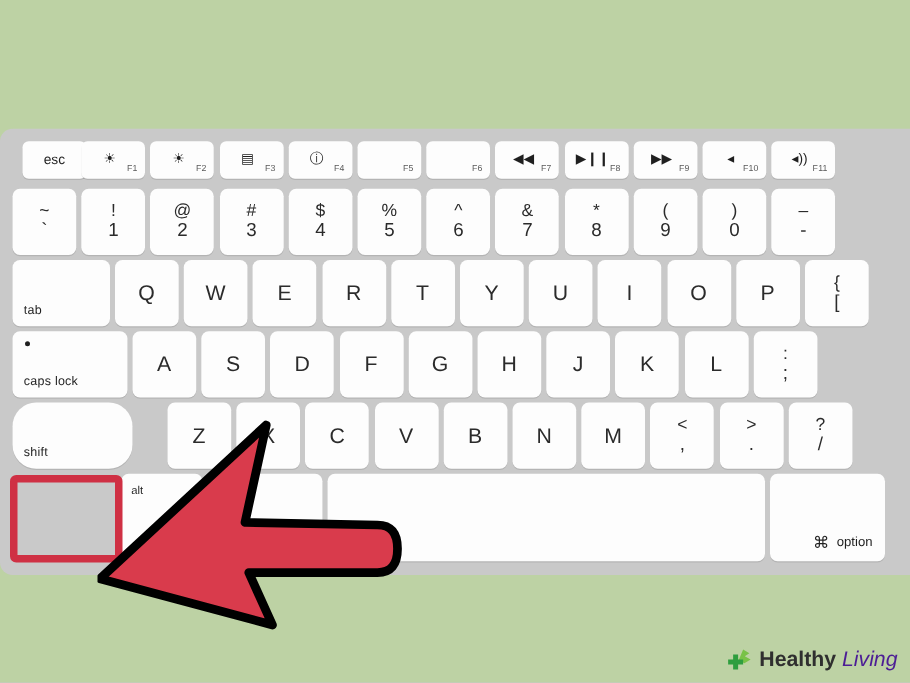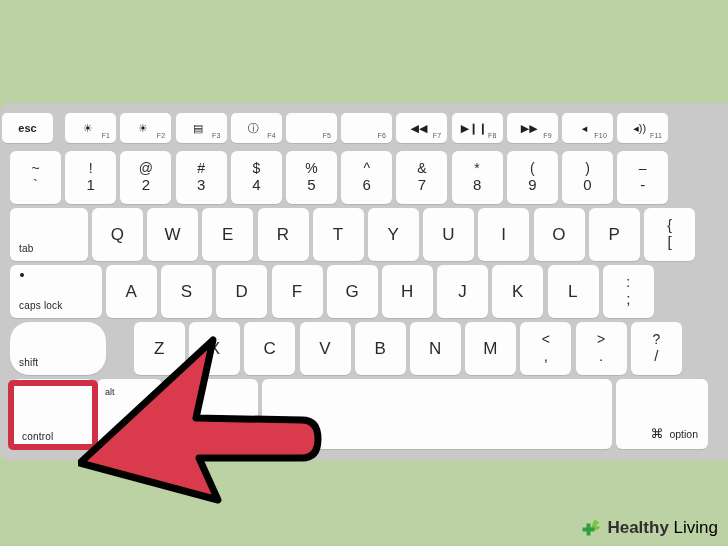--- a/index.html
+++ b/index.html
@@ -112,30 +112,30 @@
     position:absolute;
     right:10px; bottom:8px;
     display:flex;align-items:center;gap:5px;
     z-index:50;
   }
   #watermark .wm-text{
     font-size:17px;color:#3a3a3a;letter-spacing:0;
     white-space:nowrap;
   }
   #watermark .wm-text b{color:#2f2f2f;font-weight:bold;}
-  #watermark .wm-text span.light{color:#000000;font-weight:normal;}
+  #watermark .wm-text span.light{color:#4c1d95;font-weight:normal;font-style:italic;}
 </style>
 </head>
 <body>
 
 <div id="stage">
 
   <div id="keyboard">
     <div class="kbd-inner" id="kbd-inner">
-        <div class="key fn" style="left: 2px; top: 10px; width: 51px; height: 30px; font-weight: bold;">
+        <div class="key fn" style="left: 18px; top: 10px; width: 51px; height: 30px;">
           <div class="wordc">esc</div>
         </div>
         <div class="key fn" style="left: 65.2px; top: 10px; width: 51px; height: 30px;">
           <div class="fnicon" style="margin-right: 6px;">☀</div>
           <div class="fnlabel">F1</div>
         </div>
         <div class="key fn" style="left: 120.4px; top: 10px; width: 51px; height: 30px;">
           <div class="fnicon" style="margin-right: 6px;">☀</div>
           <div class="fnlabel">F2</div>
         </div>
@@ -355,23 +355,20 @@
           <div class="dual">
             <div class="top">&gt;</div>
             <div class="bot">.</div>
           </div>
         </div>
         <div class="key" style="left: 630.8px; top: 219px; width: 51px; height: 53px;">
           <div class="dual">
             <div class="top">?</div>
             <div class="bot">/</div>
           </div>
-        </div>
-        <div class="key" style="left: 13px; top: 276px; width: 80px; height: 70px;">
-          <div class="wordbl">control</div>
         </div>
         <div class="key" style="left: 97px; top: 276px; width: 65px; height: 70px;">
           <div class="alttop">alt</div>
           <div class="altbot">option</div>
         </div>
         <div class="key" style="left: 166px; top: 276px; width: 92px; height: 70px;"></div>
         <div class="key" style="left: 262px; top: 276px; width: 350px; height: 70px;"></div>
         <div class="key" style="left: 616px; top: 276px; width: 92px; height: 70px;">
           <div class="cmdlabel">
             <div class="cmdglyph">⌘</div>

